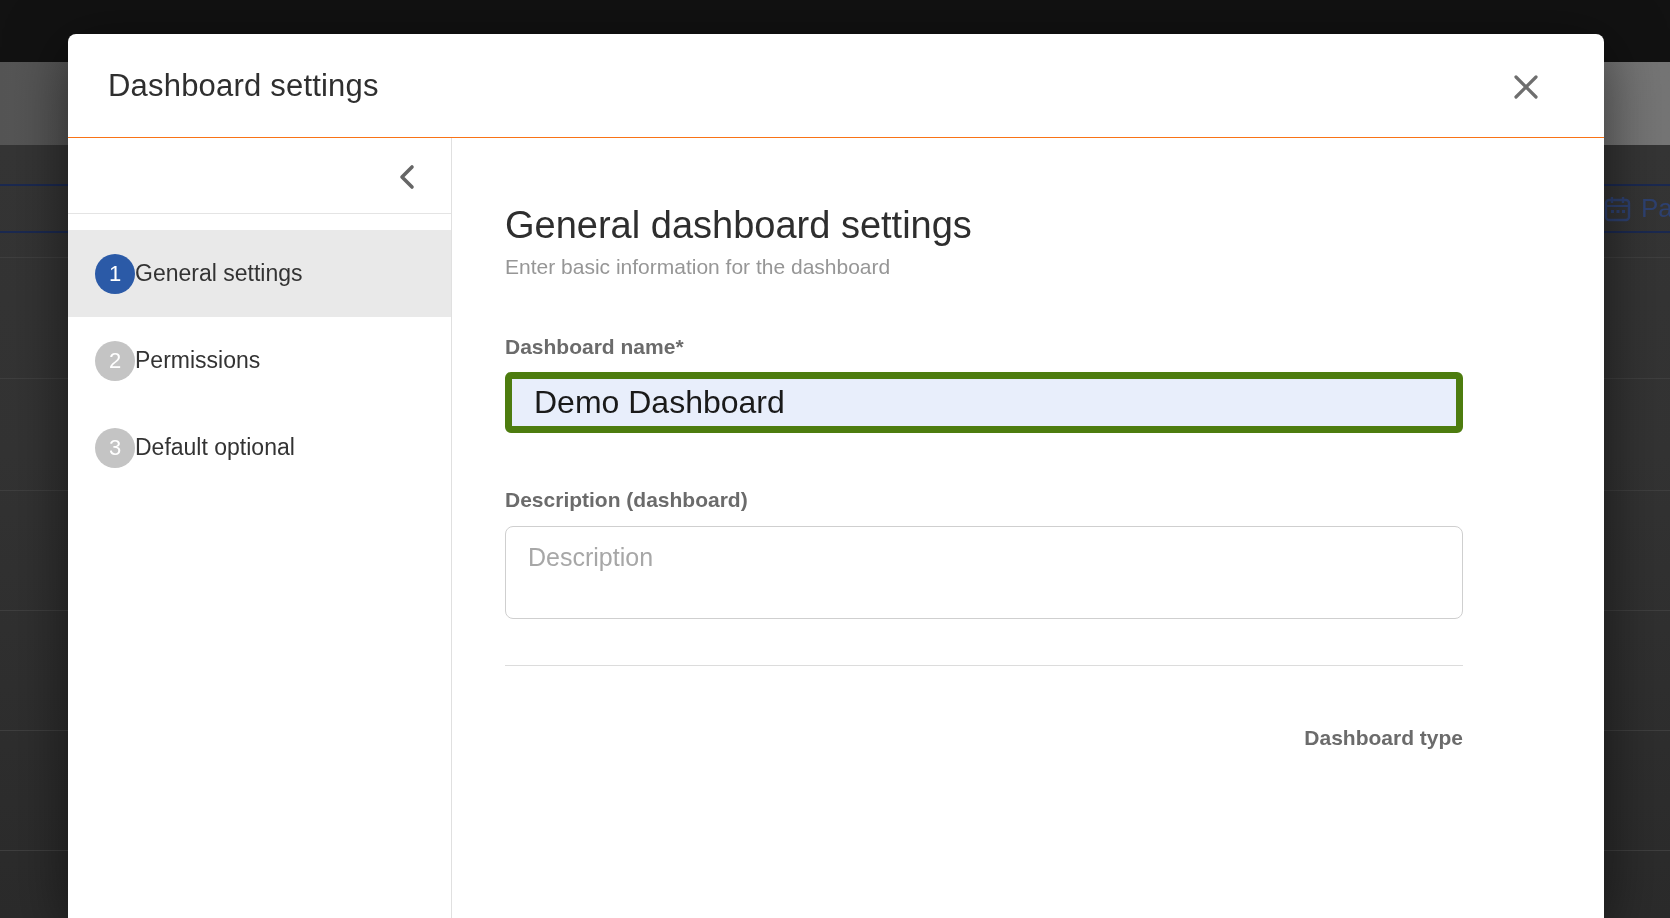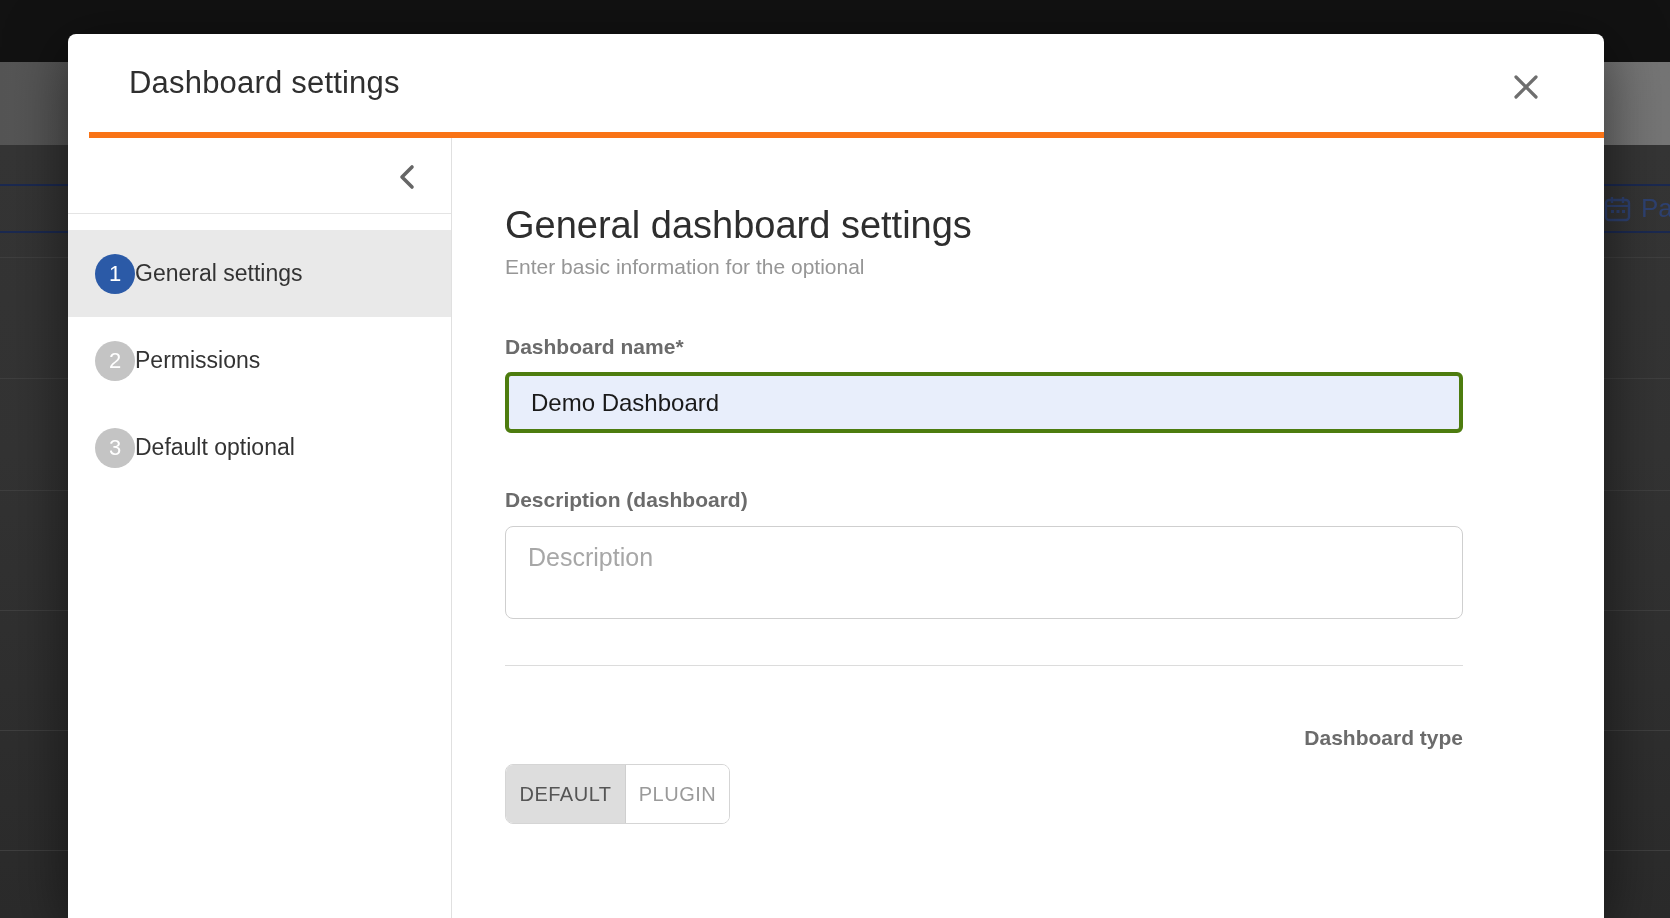--- a/index.html
+++ b/index.html
@@ -18,22 +18,22 @@
               display:flex; align-items:center; }
   .past-inner { position:absolute; left:1604px; top:0; height:100%; display:flex; align-items:center; gap:10px;
                 color:#2e4170; font-size:26px; white-space:nowrap; }
   .past-inner svg { flex:0 0 auto; }
 
   
   .modal { position:absolute; left:68px; top:34px; width:1536px; height:884px; z-index:5;
            background:#fff; border-radius:8px 8px 0 0;
            box-shadow:0 12px 60px rgba(0,0,0,0.55); display:flex; flex-direction:column; }
 
-  .modal-header { flex:0 0 104px; position:relative; border-bottom:6px solid #f97316;
-                  display:flex; align-items:center; padding:0 40px;margin-left:21px; }
+  .modal-header { flex:0 0 104px; position:relative; border-bottom:1px solid #f97316;
+                  display:flex; align-items:center; padding:0 40px; }
   .modal-title { font-size:31px; color:#2f2f2f; letter-spacing:0.2px; }
   .close-btn { position:absolute; right:62px; top:37px; width:32px; height:32px;
                display:flex; align-items:center; justify-content:center; cursor:pointer; }
 
   .modal-body { flex:1 1 auto; display:flex; min-height:0; }
 
   
   .wizard-nav { flex:0 0 384px; border-right:1px solid #e0e0e0; display:flex; flex-direction:column; }
   .collapse-row { flex:0 0 76px; position:relative; border-bottom:1px solid #e4e4e4; }
   .collapse-btn { position:absolute; right:30px; top:24px; width:30px; height:30px;
@@ -48,22 +48,22 @@
 
   
   .pane { flex:1 1 auto; padding:66px 0 0 53px; }
   .pane-inner { width:958px; }
   .pane-heading { font-size:38px; color:#2e2e2e; font-weight:400; }
   .pane-sub { margin-top:8px; font-size:21px; color:#969696; }
 
   .field-label { font-size:21px; font-weight:bold; color:#6b6b6b; }
   .lbl-name { margin-top:56px; }
   .name-input { margin-top:13px; width:958px; height:61px; background:#e8eefb;
-                border:4px solid #4d7c0f; border-radius:6px; padding:0 22px;
-                font-size:24px; color:#1a1a1a; font-family:inherit; outline:none; display:block; }
+                border:7px solid #4d7c0f; border-radius:6px; padding:0 22px;
+                font-size:32px; color:#1a1a1a; font-family:inherit; outline:none; display:block; }
   .lbl-desc { margin-top:55px; }
   .desc-area { margin-top:14px; width:958px; height:93px; background:#fff;
                border:1px solid #cfcfcf; border-radius:8px; padding:16px 22px;
                font-size:25px; color:#1a1a1a; font-family:inherit; resize:none; outline:none; display:block; }
   .desc-area::placeholder { color:#a7a7a7; }
   .form-divider { margin-top:46px; width:958px; height:1px; background:#dcdcdc; border:0; }
   .lbl-type { margin-top:60px;text-align:right; }
   .seg-group { margin-top:14px; display:inline-flex; border:1px solid #d5d5d5; border-radius:8px;
                overflow:hidden; height:60px; }
   .seg { height:100%; display:flex; align-items:center; justify-content:center;
@@ -143,32 +143,28 @@
         <div class="step">
           <div class="step-num">3</div>
           <div class="step-label">Default optional</div>
         </div>
       </div>
     </div>
 
     <div class="pane">
       <div class="pane-inner">
         <div class="pane-heading">General dashboard settings</div>
-        <div class="pane-sub">Enter basic information for the optional</div>
+        <div class="pane-sub">Enter basic information for the dashboard</div>
 
         <div class="field-label lbl-name">Dashboard name*</div>
         <input class="name-input" type="text" value="Demo Dashboard" style="">
 
         <div class="field-label lbl-desc">Description (dashboard)</div>
         <textarea class="desc-area" placeholder="Description" style=""></textarea>
 
         <hr class="form-divider">
 
         <div class="field-label lbl-type">Dashboard type</div>
-        <div class="seg-group">
-          <button class="seg seg-default selected">DEFAULT</button>
-          <button class="seg seg-plugin">PLUGIN</button>
-        </div>
       </div>
     </div>
 
   </div>
 </div>
 
 </body></html>

